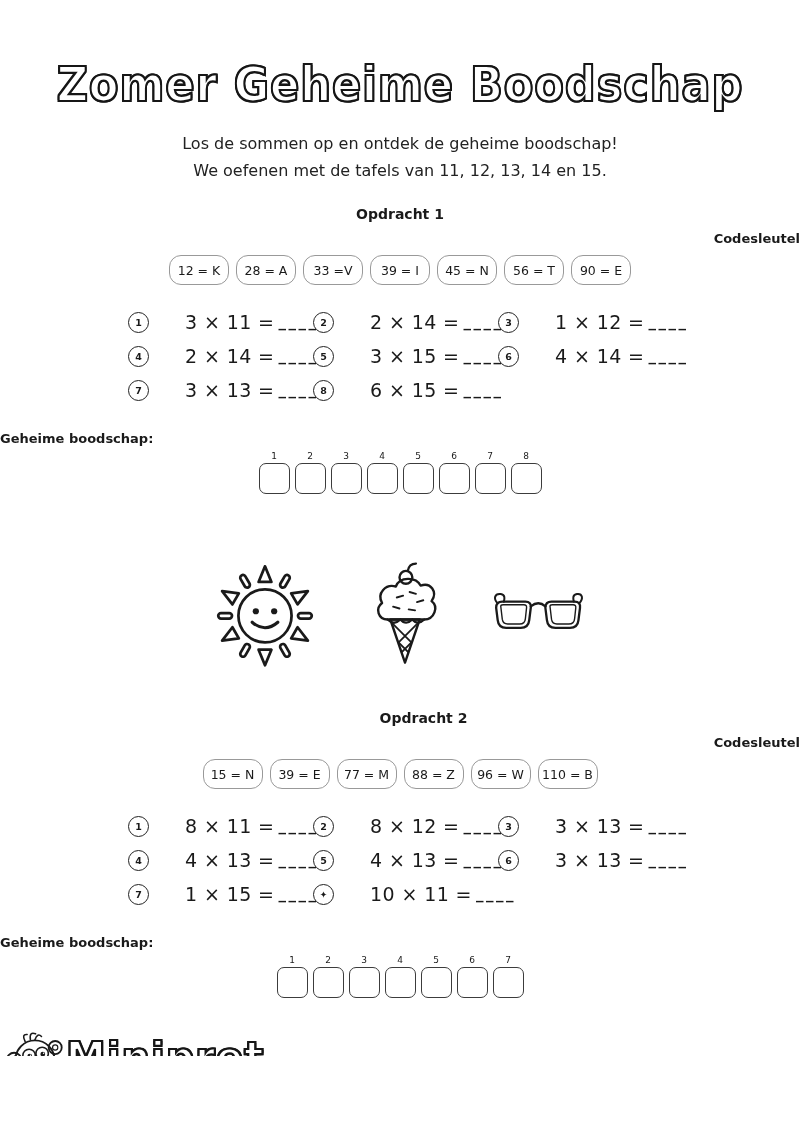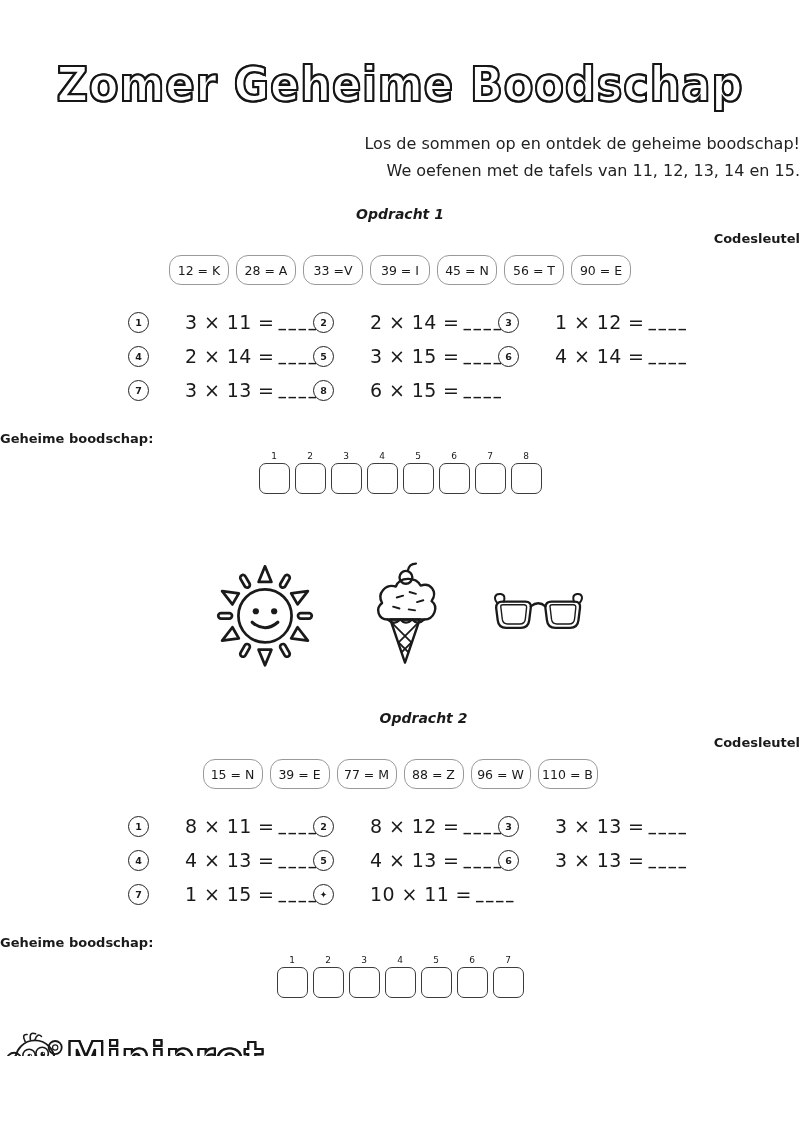--- a/index.html
+++ b/index.html
@@ -10,23 +10,23 @@
   
   .bubble{
     color:#fff;font-weight:800;
     -webkit-text-stroke:2.2px #161616;
     text-shadow:-1px -1px 0 #161616,1px -1px 0 #161616,-1px 1px 0 #161616,1px 1px 0 #161616;
   }
   .title{
     margin:56px 0 0;text-align:center;font-size:48px;letter-spacing:1px;
     transform:scaleX(.9);
   }
-  .intro{margin-top:18px;text-align:right;font-size:16px;line-height:27px;color:#222;}
+  .intro{margin-top:18px;text-align:center;font-size:16px;line-height:27px;color:#222;}
   .intro p{margin:0;}
-  .op-heading{margin:22px 12px 0;text-align:center;font-size:14px;font-weight:700;font-style:italic;}
+  .op-heading{margin:22px 12px 0;text-align:center;font-size:14px;font-weight:700;}
   .codekey-label{margin:9px 0 0;text-align:right;font-size:13px;font-weight:700;}
   .key-row{margin-top:9px;display:flex;justify-content:center;gap:7px;}
   .key-box{
     width:58px;height:28px;border:1px solid #999;border-radius:12px;background:#fff;
     display:flex;align-items:center;justify-content:center;font-size:12.5px;color:#1a1a1a;
   }
   .problems{
     width:560px;margin:26px 0 0 128px;
     display:grid;grid-template-columns:185px 185px 185px;row-gap:12px;
   }

